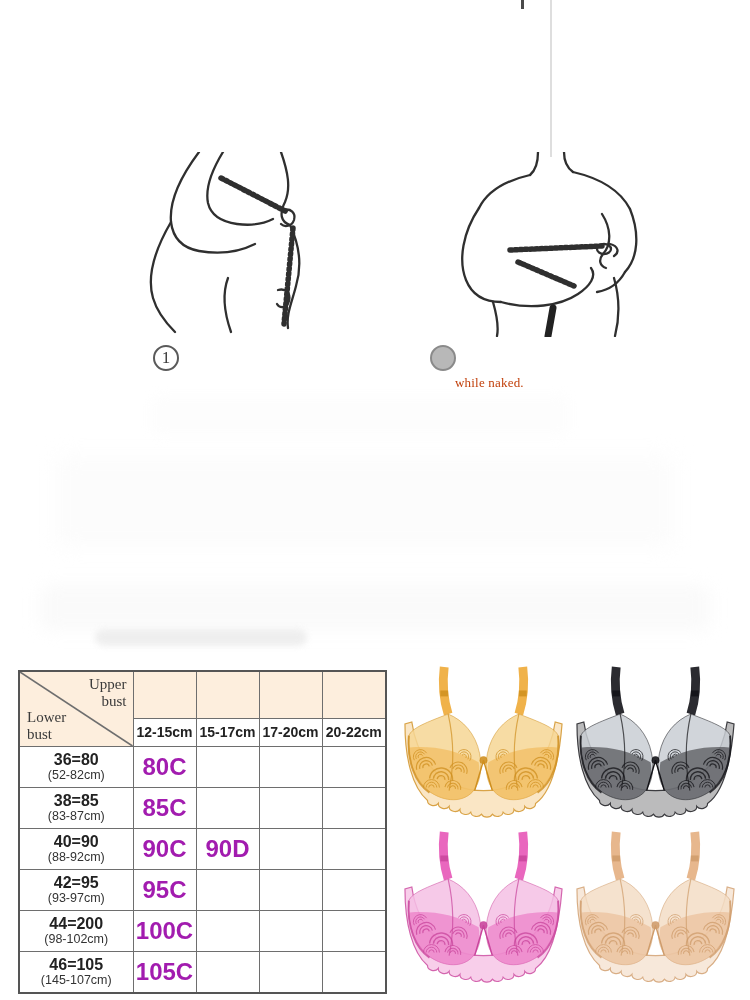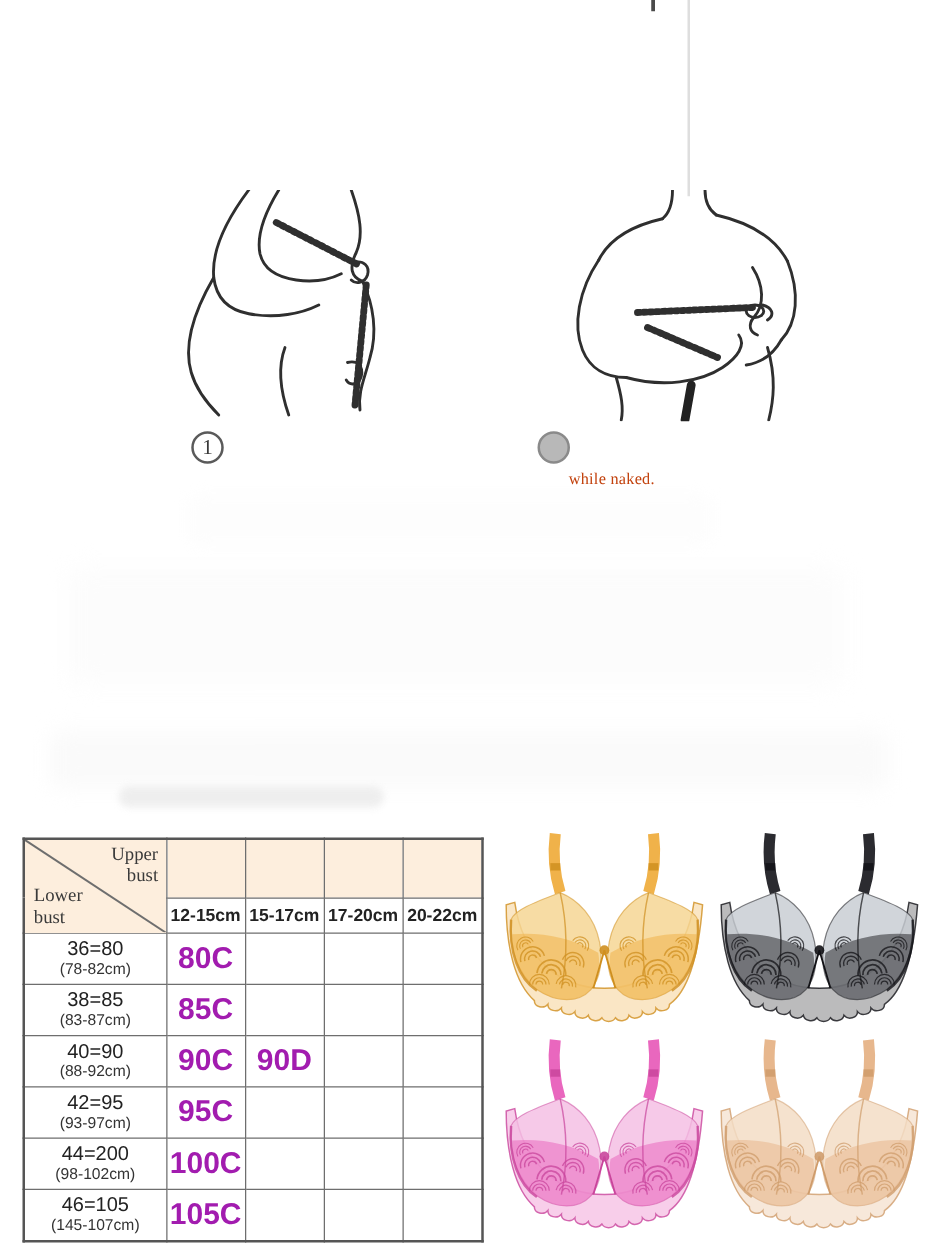--- a/index.html
+++ b/index.html
@@ -46,21 +46,21 @@
   td.hdr-blank{background:var(--peach);height:45px;}
   td.hdr-cm{height:27px;font-size:14px;font-weight:bold;color:#222;background:#fff;margin-top:22px;}
   td.corner{background:var(--peach);position:relative;}
   .corner-wrap{position:relative;width:100%;height:100%;min-height:74px;}
   .corner-svg{position:absolute;left:0;top:0;width:100%;height:100%;}
   .corner-top{position:absolute;right:6px;top:4px;width:62px;text-align:right;
     font-family:"Liberation Serif",serif;font-size:15px;line-height:1.15;color:#3a3a3a;}
   .corner-bottom{position:absolute;left:7px;bottom:3px;width:58px;text-align:left;
     font-family:"Liberation Serif",serif;font-size:15px;line-height:1.15;color:#3a3a3a;}
   td.rowlabel{height:40px;line-height:1.1;}
-  .rl-size{font-size:16px;font-weight:normal;color:#222;display:block;}
+  .rl-size{font-size:16px;font-weight:bold;color:#222;display:block;}
   .rl-range{font-size:12.5px;color:#333;display:block;margin-top:1px;}
   td.val{font-size:24px;font-weight:bold;color:#a21caf;}
   
   .tile{position:absolute;width:163px;height:157px;}
   .tile svg{width:100%;height:100%;display:block;}
   .t-yellow{left:402px;top:666px;}
   .t-black{left:574px;top:666px;}
   .t-pink{left:402px;top:831px;}
   .t-nude{left:574px;top:831px;}
 </style>
@@ -144,21 +144,21 @@
         </tr>
         <tr>
           <td class="hdr-cm">12-15cm</td>
           <td class="hdr-cm">15-17cm</td>
           <td class="hdr-cm">17-20cm</td>
           <td class="hdr-cm">20-22cm</td>
         </tr>
         <tr>
           <td class="rowlabel">
             <span class="rl-size">36=80</span>
-            <span class="rl-range">(78-82cm)</span>
+            <span class="rl-range">(52-82cm)</span>
           </td>
           <td class="val">80C</td>
           <td class="val"></td>
           <td class="val"></td>
           <td class="val"></td>
         </tr>
         <tr>
           <td class="rowlabel">
             <span class="rl-size">38=85</span>
             <span class="rl-range">(83-87cm)</span>

